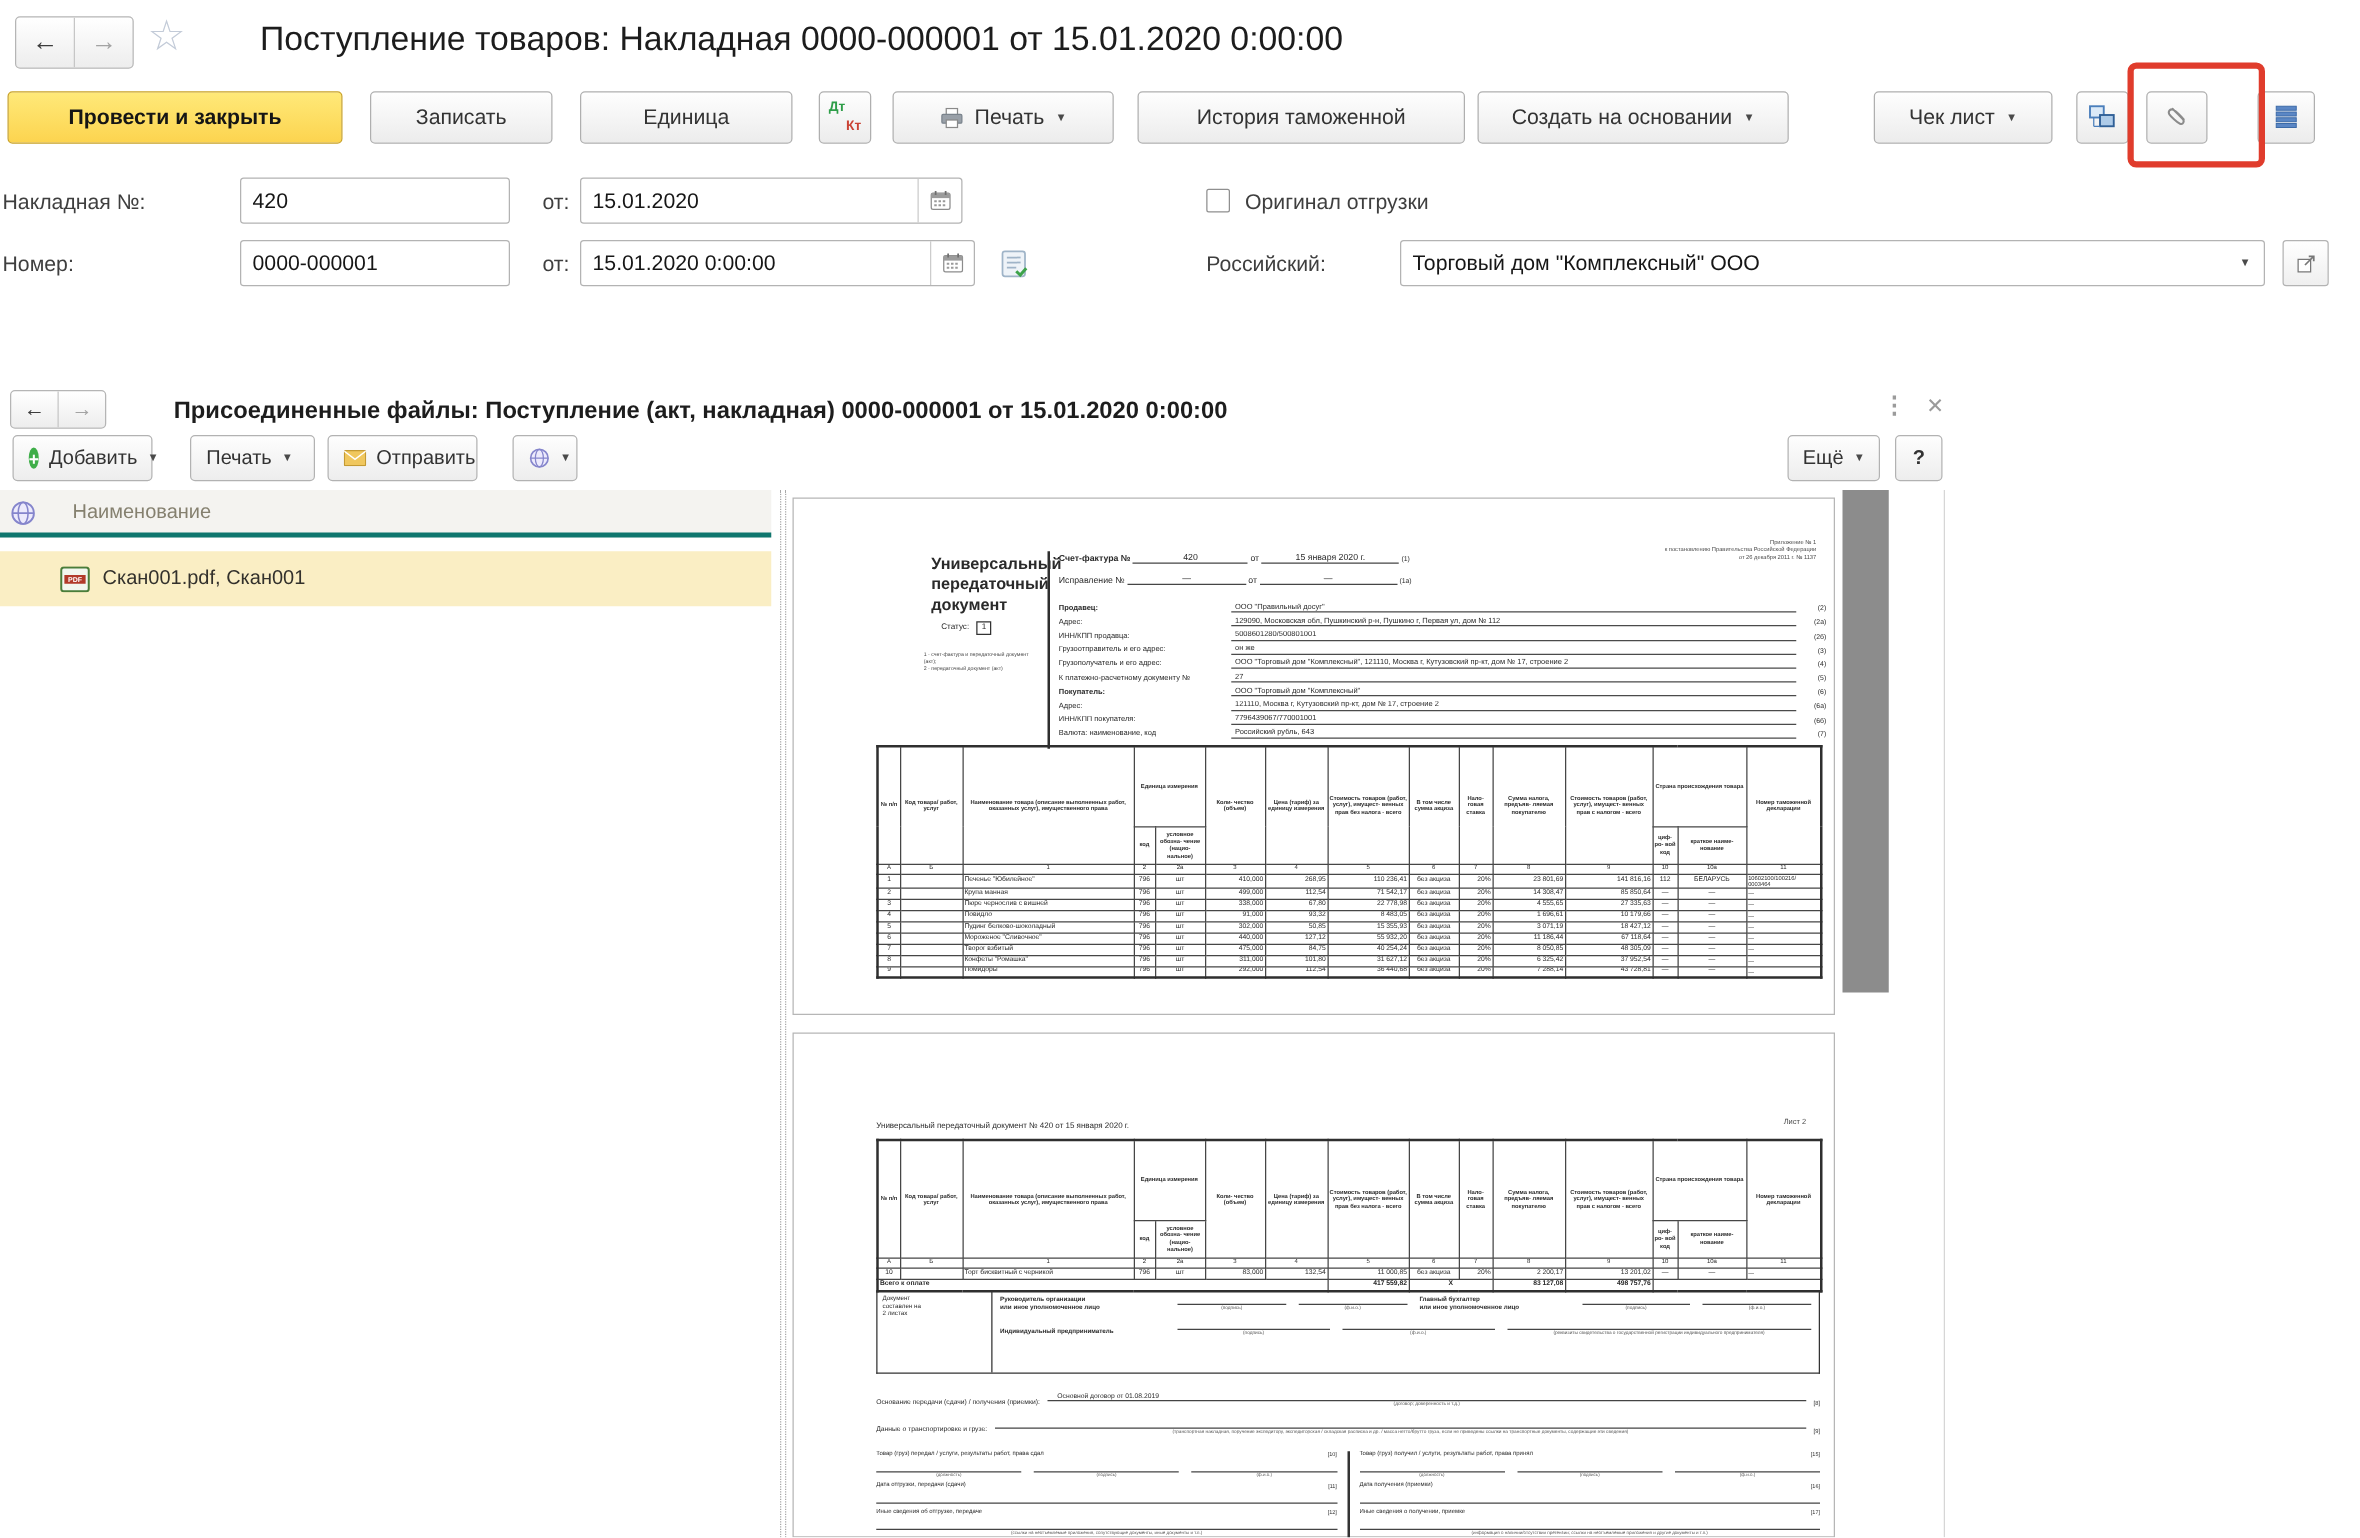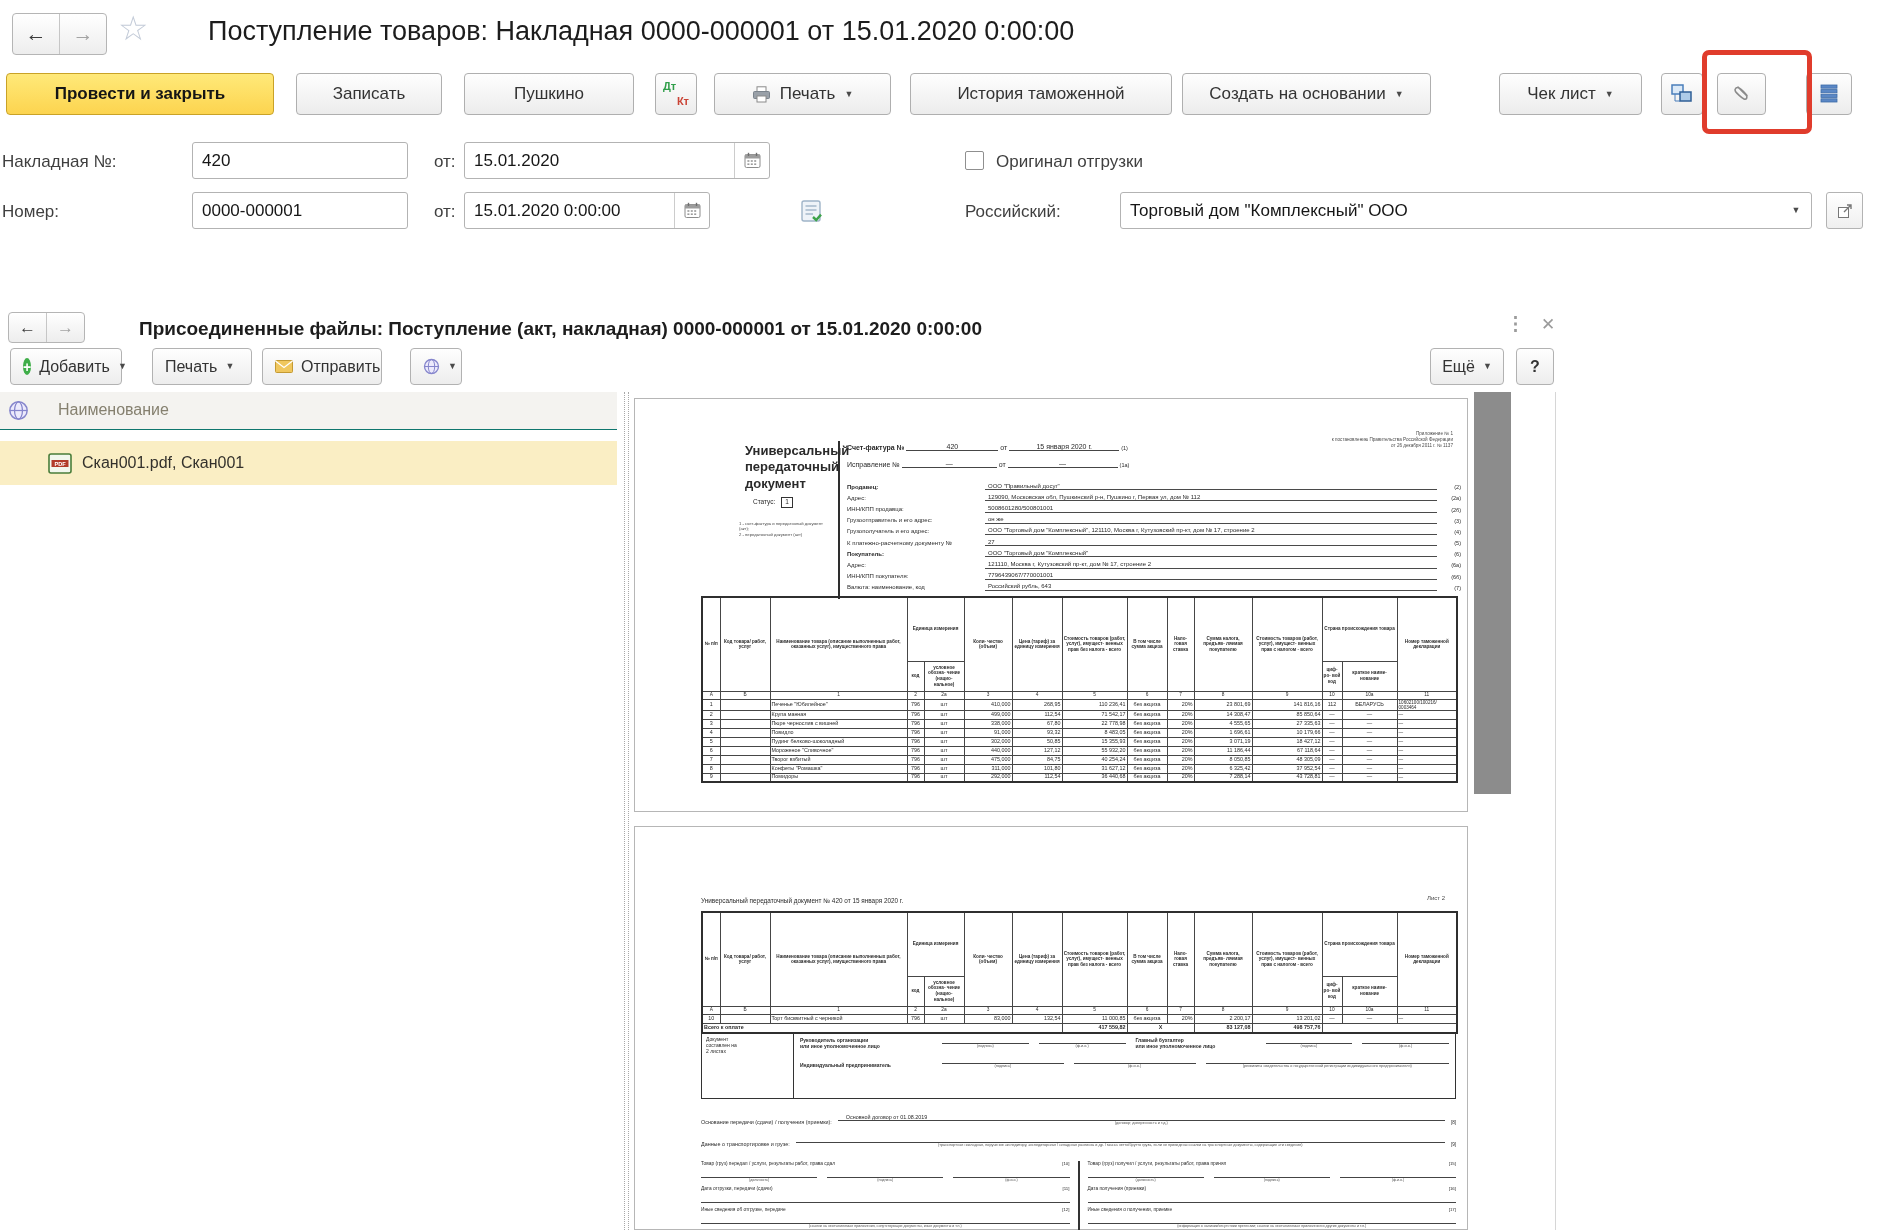--- a/index.html
+++ b/index.html
@@ -20,21 +20,21 @@
   .input{position:absolute;height:37px;border:1px solid #b3b3b3;border-radius:3px;background:#fff;
          font-size:17px;color:#161616;display:flex;align-items:center;padding:0 9px;box-sizing:border-box;white-space:nowrap}
   .calbtn{position:absolute;right:0;top:0;bottom:0;width:34px;border-left:1px solid #cccccc;
           display:flex;align-items:center;justify-content:center}
   .chk{position:absolute;width:19px;height:19px;border:1px solid #8f8f8f;border-radius:2px;background:#fff;box-sizing:border-box}
   
   .w2title{position:absolute;font-size:19px;font-weight:bold;color:#1d1d1d;white-space:nowrap}
   .w2btn{position:absolute;top:348px;height:37px;box-sizing:border-box;border:1px solid #b2b2b2;border-radius:4px;
          background:linear-gradient(#fefefe,#ededed);font-size:16px;color:#333;display:flex;align-items:center;gap:8px;padding:0 12px;white-space:nowrap}
   .glyph{display:inline-flex;align-items:center;justify-content:center}
-  .listhead{position:absolute;left:0;top:392px;width:617px;height:38px;background:#f4f3f0;border-bottom:1px solid #0f766e;box-sizing:border-box}
+  .listhead{position:absolute;left:0;top:392px;width:617px;height:38px;background:#f4f3f0;border-bottom:4px solid #0f766e;box-sizing:border-box}
   .filerow{position:absolute;left:0;top:441px;width:617px;height:44px;background:#faeec4;display:flex;align-items:center}
   .splitter{position:absolute;left:624px;top:392px;width:3px;height:838px;border-left:1px dotted #a8a8a8;border-right:1px dotted #a8a8a8}
   
   .page{position:absolute;left:634px;width:834px;background:#fff;border:1px solid #b6b6b6;box-sizing:border-box;
         color:#2a2a2a;filter:blur(0.3px)}
   .useg{display:inline-block;border-bottom:1px solid #454545;text-align:center;vertical-align:bottom;white-space:nowrap;overflow:hidden}
   .docrow{display:flex;align-items:flex-end;height:11.2px;font-size:6px;line-height:1.1}
   .dl{width:138px;flex:none;white-space:nowrap;overflow:hidden}
   .dl.b{font-weight:bold}
   .dv{flex:1;border-bottom:1px solid #4a4a4a;white-space:nowrap;overflow:hidden;padding:0 3px}
@@ -68,21 +68,21 @@
 
   <div class="navwrap" style="left:12px;top:13px">
     <div class="navb" style="color:#3c3c3c">←</div>
     <div class="navb" style="color:#a3a3a3">→</div>
   </div>
   <div class="abs" style="left:118px;top:8px;font-size:34px;color:#c3cbd8">☆</div>
   <div class="abs" style="left:208px;top:16px;font-size:27px;color:#1c1c1c">Поступление товаров: Накладная 0000-000001 от 15.01.2020 0:00:00</div>
 
   <div class="btn ybtn" style="left:6px;width:268px">Провести и закрыть</div>
   <div class="btn" style="left:296px;width:146px">Записать</div>
-  <div class="btn" style="left:464px;width:170px">Пушкино</div>
+  <div class="btn" style="left:464px;width:170px">Единица</div>
   <div class="btn" style="left:655px;width:42px;padding:0">
     <span style="position:relative;width:26px;height:26px;font-size:11px;font-weight:bold;line-height:1">
       <span style="position:absolute;left:0;top:0;color:#2f9e49">Дт</span>
       <span style="position:absolute;right:0;bottom:0;color:#ca4335">Кт</span>
     </span>
   </div>
   <div class="btn" style="left:714px;width:177px">
     <span class="glyph">
       <svg width="19" height="17" viewBox="0 0 19 17">
           <rect x="5" y="0.8" width="9" height="5" fill="#fff" stroke="#8a8a8a"></rect>
@@ -153,21 +153,21 @@
           </g>
         </svg>
     </span>
   </div>
   <div class="chk" style="left:965px;top:151px"></div>
   <div class="fldlbl" style="left:996px;top:152px">Оригинал отгрузки</div>
 
   <div class="fldlbl" style="left:2px;top:202px">Номер:</div>
   <div class="input" style="left:192px;top:192px;width:216px">0000-000001</div>
   <div class="fldlbl" style="left:434px;top:202px">от:</div>
-  <div class="input" style="left:464px;top:192px;width:246px;padding-right:40px">
+  <div class="input" style="left:464px;top:192px;width:316px;padding-right:40px">
     <span>15.01.2020  0:00:00</span>
     <span class="calbtn">
       <svg width="17" height="17" viewBox="0 0 17 17">
           <rect x="1" y="2.5" width="15" height="13" rx="1.5" fill="#fff" stroke="#8c8c8c"></rect>
           <rect x="1" y="2.5" width="15" height="4" fill="#9c9c9c"></rect>
           <line x1="4.5" y1="0.8" x2="4.5" y2="4" stroke="#6f6f6f" stroke-width="1.4"></line>
           <line x1="12.5" y1="0.8" x2="12.5" y2="4" stroke="#6f6f6f" stroke-width="1.4"></line>
           <g fill="#9a9a9a">
             <rect x="3.4" y="8.2" width="2" height="1.6"></rect>
             <rect x="6.8" y="8.2" width="2" height="1.6"></rect>

